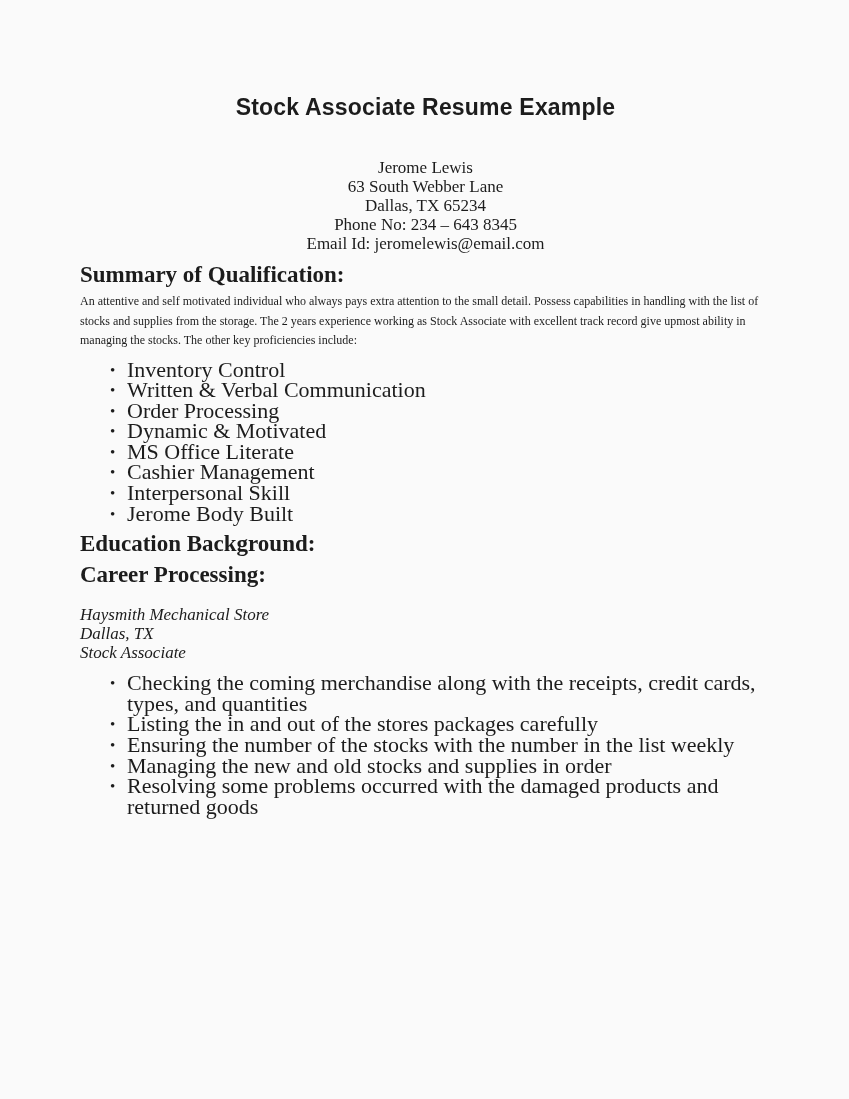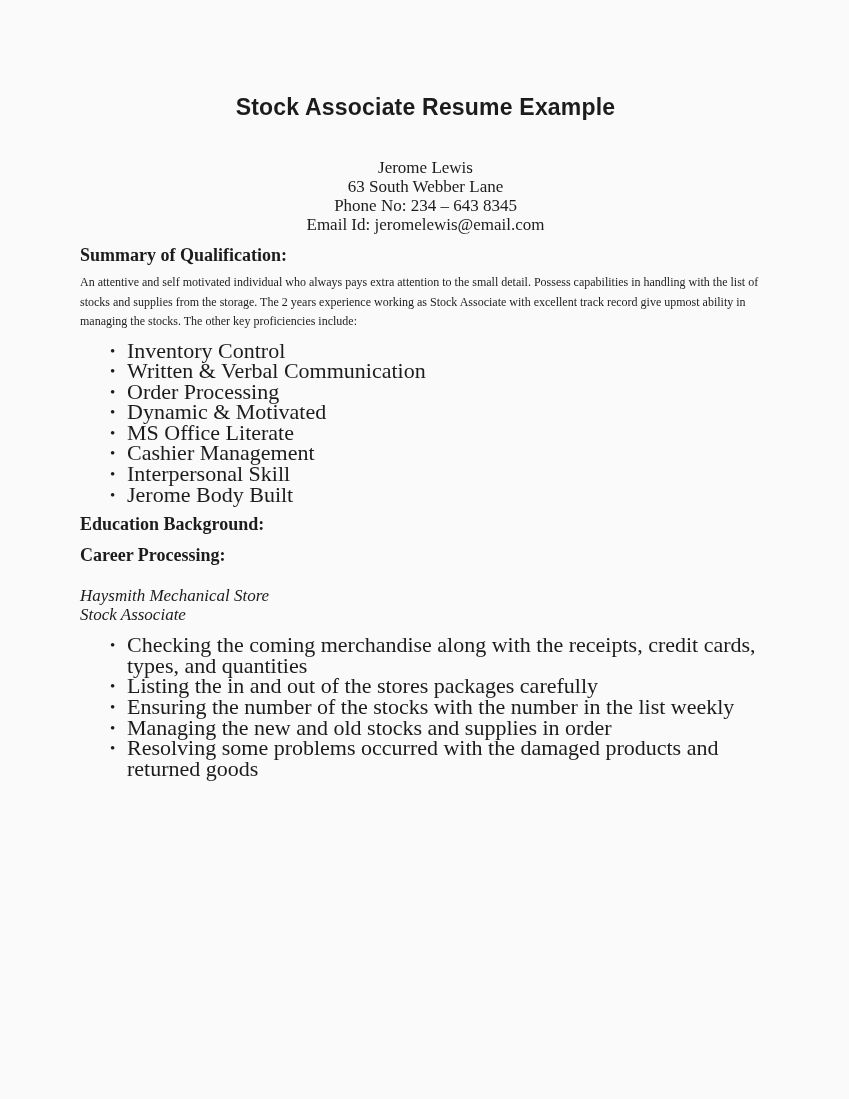--- a/index.html
+++ b/index.html
@@ -25,21 +25,21 @@
     padding-top: 93px;
     letter-spacing: 0.2px;
   }
   .contact {
     margin-top: 37px;
     text-align: center;
     font-size: 17px;
     line-height: 19px;
   }
   .section-heading {
-    font-size: 18px;
+    font-size: 23px;
     line-height: 21px;
     font-weight: bold;
   }
   .heading-summary   { margin-top: 11px; }
   .heading-education { margin-top: 9px; }
   .heading-career    { margin-top: 10px; }
   .body-text {
     font-size: 12px;
     line-height: 19.5px;
   }
@@ -68,20 +68,21 @@
 </head>
 <body>
 
 <div class="doc">
 
   <div class="title">Stock Associate Resume Example</div>
 
   <div class="contact">
     <div>Jerome Lewis</div>
     <div>63 South Webber Lane</div>
+    <div>Dallas, TX 65234</div>
     <div>Phone No: 234 – 643 8345</div>
     <div>Email Id: jeromelewis@email.com</div>
   </div>
 
   <div class="section-heading heading-summary">Summary of Qualification:</div>
 
   <p class="body-text summary-paragraph">An attentive and self motivated individual who always pays extra attention to the small detail. Possess capabilities in handling with the list of stocks and supplies from the storage. The 2 years experience working as Stock Associate with excellent track record give upmost ability in managing the stocks. The other key proficiencies include:</p>
 
   <ul class="bullet-list">
     <li>Inventory Control</li>
@@ -94,20 +95,21 @@
     <li>Jerome Body Built</li>
   </ul>
 
   <div class="section-heading heading-education">Education Background:</div>
 
 
   <div class="section-heading heading-career">Career Processing:</div>
 
   <div class="plain-lines career-lines">
     <div>Haysmith Mechanical Store</div>
+    <div>Dallas, TX</div>
     <div>Stock Associate</div>
   </div>
 
   <ul class="bullet-list duties">
     <li>Checking the coming merchandise along with the receipts, credit cards, types, and quantities</li>
     <li>Listing the in and out of the stores packages carefully</li>
     <li>Ensuring the number of the stocks with the number in the list weekly</li>
     <li>Managing the new and old stocks and supplies in order</li>
     <li>Resolving some problems occurred with the damaged products and returned goods</li>
   </ul>

